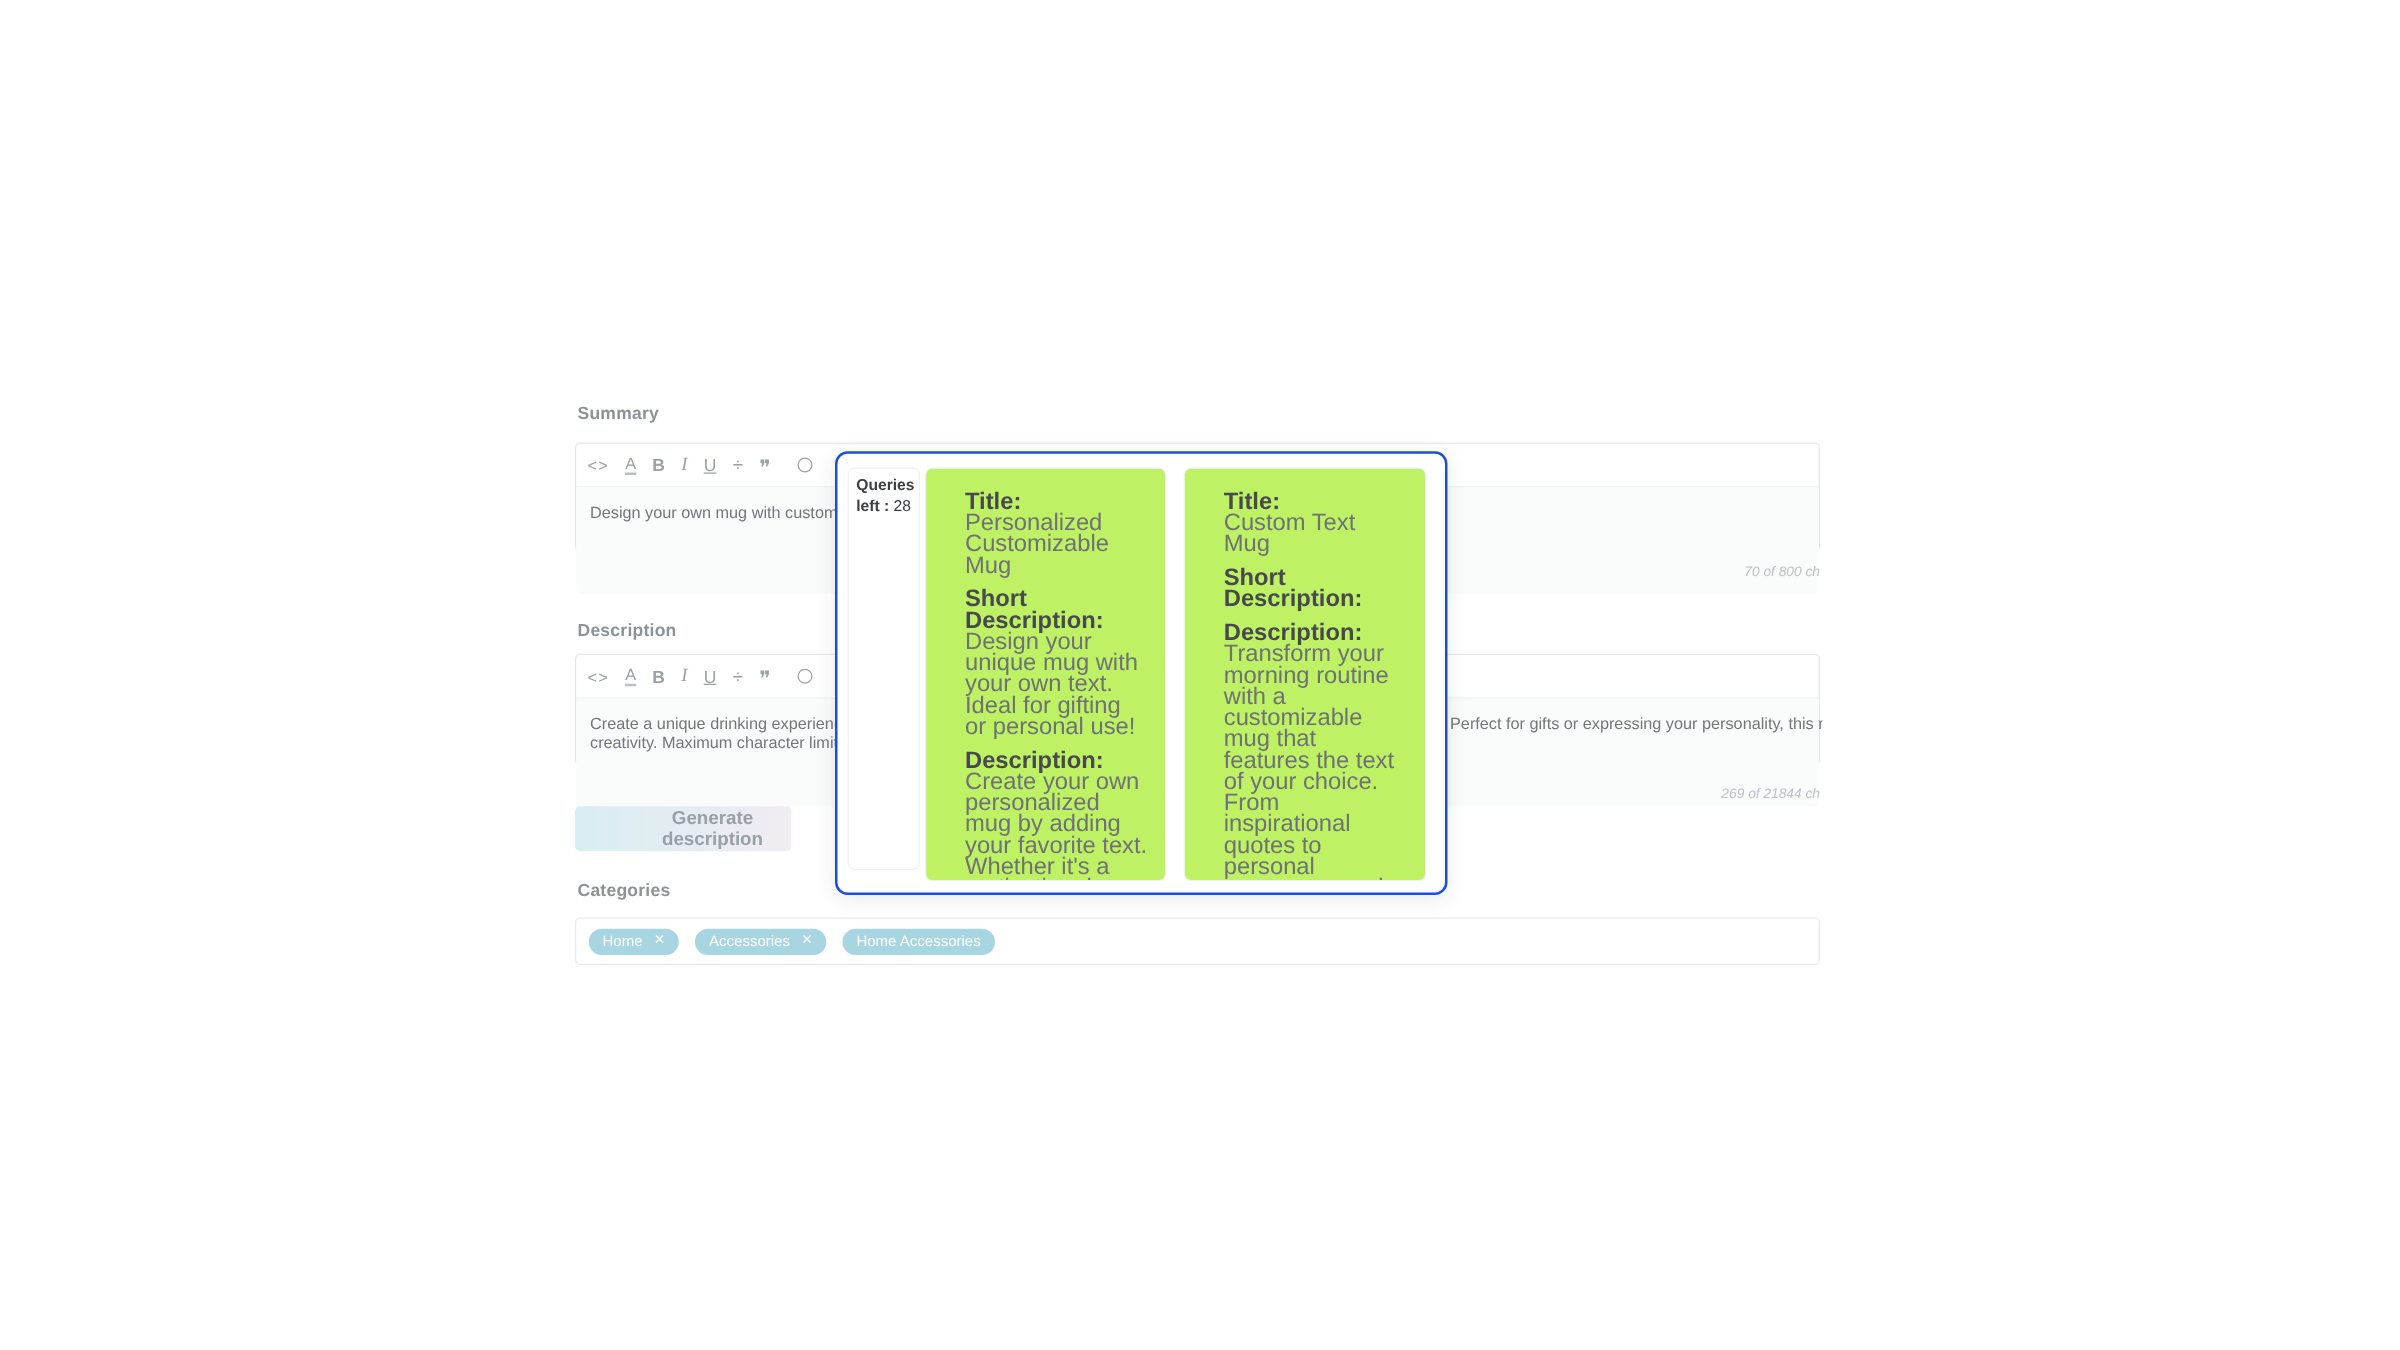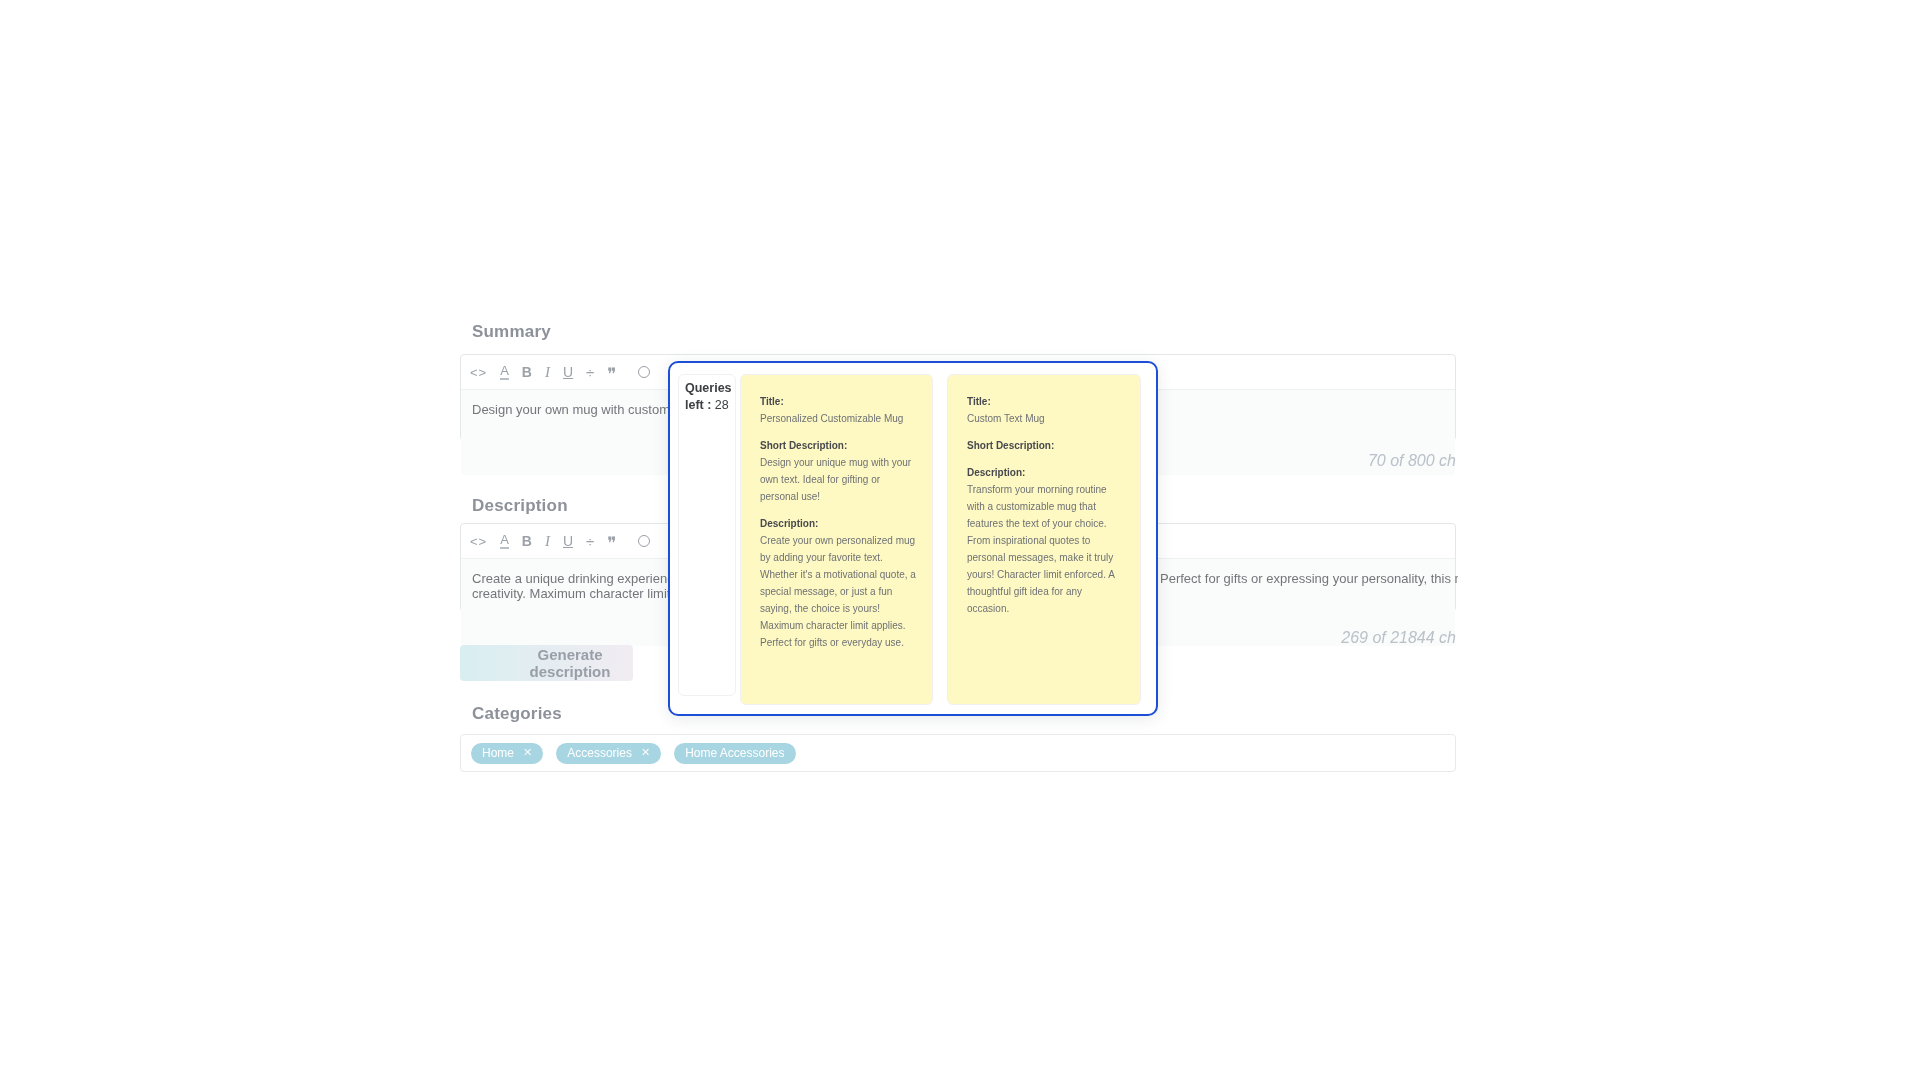--- a/index.html
+++ b/index.html
@@ -12,25 +12,24 @@
   }
   #content {
     position: absolute;
     left: 460px; top: 0;
     width: 998px; height: 1080px;
     overflow: hidden;
   }
   .sec-title {
     position: absolute;
     left: 2px;
-    font-size: 17px;
+    font-size: 14px;
     font-weight: bold;
     color: #8d929a;
     letter-spacing: 0.2px;
-    margin-left: 10px;
   }
   .editor {
     position: absolute;
     left: 0;
     width: 996px;
     border: 1px solid #e4e7e9;
     border-radius: 4px;
     background: #ffffff;
   }
   .toolbar {
@@ -78,21 +77,21 @@
   }
   .line { white-space: nowrap; }
   .line-right-seg {
     position: absolute;
     left: 699px; top: 13px;
     white-space: nowrap;
   }
   .counter {
     position: absolute;
     right: 2px;
-    font-size: 16px;
+    font-size: 11px;
     font-style: italic;
     color: #bac1c9;
   }
   .gen-btn {
     position: absolute;
     left: 0; top: 645px;
     width: 173px; height: 36px;
     border: none;
     border-radius: 4px;
     background: linear-gradient(90deg, #d8eef1 0%, #f1ecf2 100%);
@@ -152,25 +151,25 @@
     padding: 5px 2px 0 6px;
     font-size: 12.5px;
     line-height: 17px;
     color: #3c4043;
   }
   .queries-box b { font-weight: bold; }
   .card {
     position: absolute;
     top: 11px;
     height: 331px;
-    background: #fef9c3;
+    background: #bef264;
     border: 1px solid #f0f0f1;
     border-radius: 6px;
-    padding: 18px 14px 0 19px;
-    font-size: 10px;
+    padding: 18px 14px 0 31px;
+    font-size: 19px;
     line-height: 17px;
     color: #6e7175;
     cursor: pointer;
     overflow: hidden;
   }
   .card-1 { left: 70px;  width: 193px; }
   .card-2 { left: 277px; width: 194px; }
   .card .field { margin-bottom: 10px; }
   .card .field-label {
     font-weight: bold;

